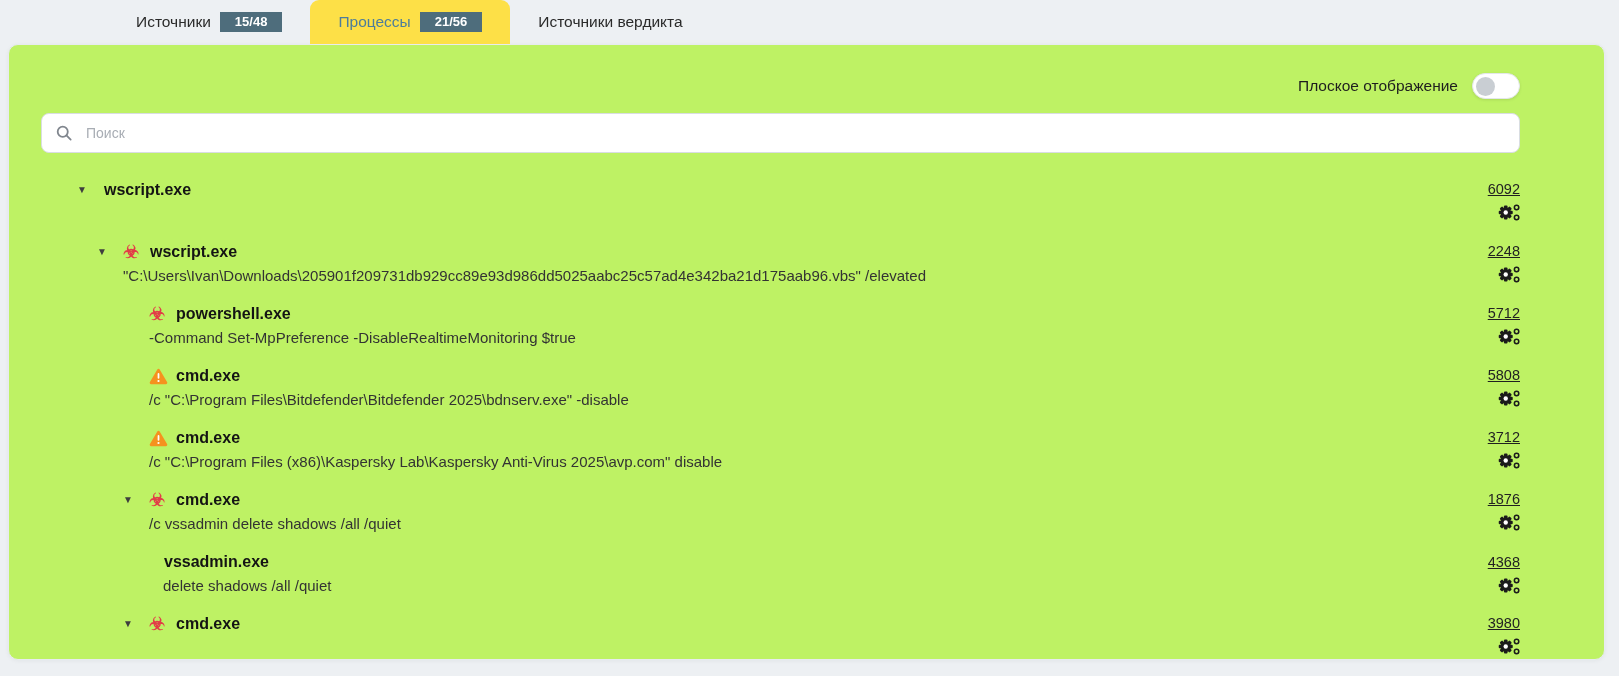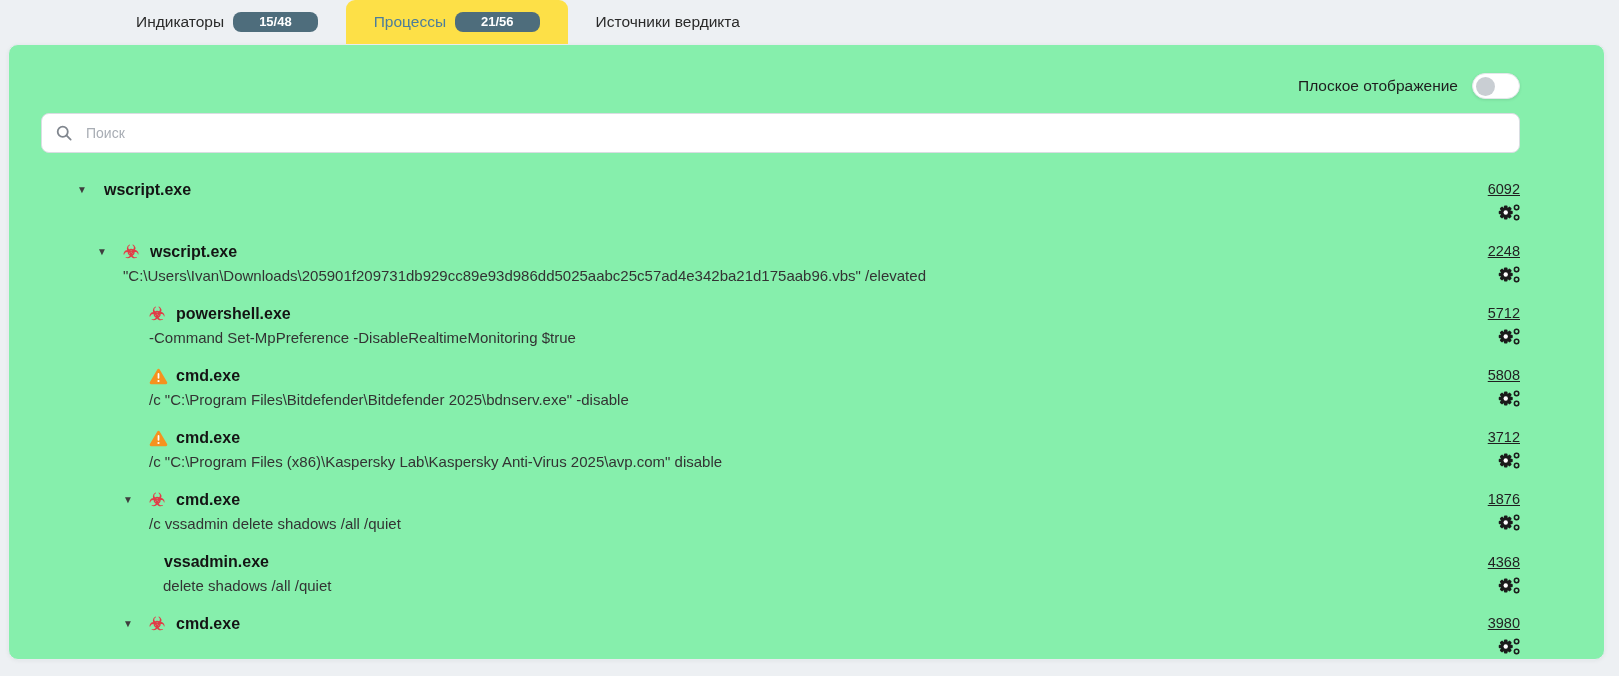--- a/index.html
+++ b/index.html
@@ -16,27 +16,27 @@
   .tabbar { display:flex; align-items:stretch; height:44px; padding-left:108px; }
   .tab {
     display:flex; align-items:center; padding:0 28px;
     font-size:15.5px; color:#2a2a2a; cursor:pointer; white-space:nowrap;
   }
   .tab.active {
     background:#fde047; border-radius:9px 9px 0 0; color:#4c7d9b;
   }
   .badge {
     background:#4e6d7c; color:#ffffff; font-size:13px; font-weight:700;
-    border-radius:8px; padding:2px 26px 3px; margin-left:9px; line-height:1.2;
+    border-radius:0; padding:2px 15px 3px; margin-left:9px; line-height:1.2;
   }
 
   
   .card {
     margin:0 14px 0 8px; height:616px;
-    background:#86efac; border-radius:10px;
+    background:#bef264; border-radius:10px;
     border:1px solid #e8ebef;
     box-shadow:0 1px 4px rgba(20,30,45,0.05);
     overflow:hidden;
     padding:0 84px 0 32px;
   }
 
   
   .flat-row { display:flex; justify-content:flex-end; align-items:center; gap:14px; padding-top:26px; height:56px; }
   .flat-label { font-size:15.5px; color:#1e1e1e; }
   .toggle {
@@ -84,21 +84,21 @@
   .level-0 { padding-left:36px; }
   .level-1 { padding-left:56px; }
   .level-2 { padding-left:82px; }
   .level-3 { padding-left:96px;align-items:flex-end; }
 </style>
 </head>
 <body>
 
 <div class="tabbar">
   <div class="tab">
-    <span>Индикаторы</span>
+    <span>Источники</span>
     <span class="badge">15/48</span>
   </div>
   <div class="tab active">
     <span>Процессы</span>
     <span class="badge">21/56</span>
   </div>
   <div class="tab">
     <span>Источники вердикта</span>
   </div>
 </div>

